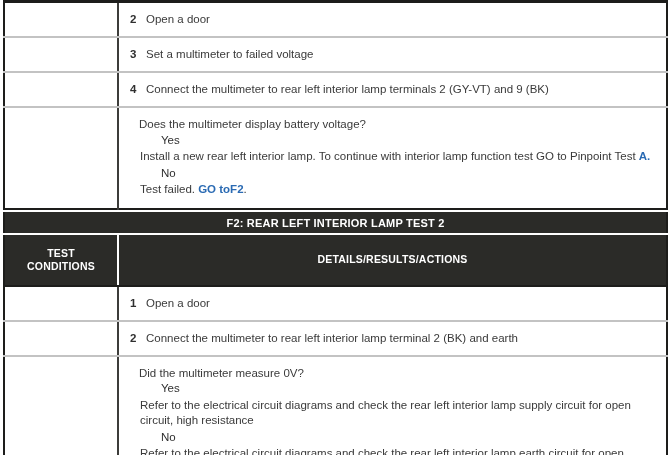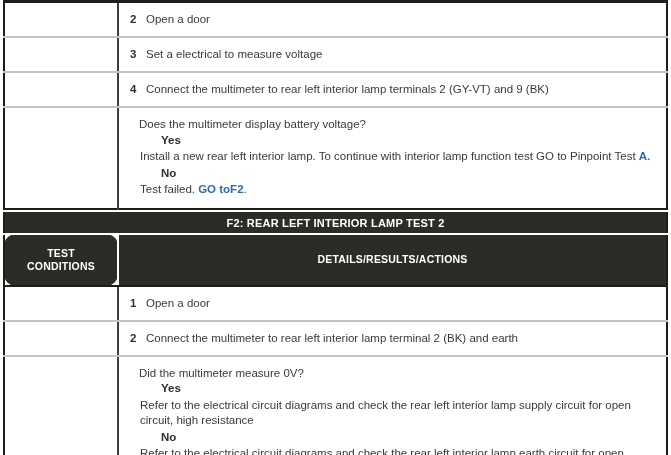--- a/index.html
+++ b/index.html
@@ -92,21 +92,21 @@
   
   .qa-block {
     font-size: 11.5px;
     line-height: 15.5px;
     color: #3a3a3a;
   }
   .qa-q { margin: 0; }
   .qa-label {
     margin: 0;
     padding-left: 22px;
-    font-weight: bold;
+    font-weight: normal;
     color: #2f2f2f;
   }
   .qa-ans { margin: 1px; }
   .lnk {
     color: #2a6ab3;
     font-weight: bold;
   }
   .lnk-plain { color: #3a3a3a; }
 
   
@@ -127,21 +127,20 @@
     font-weight: bold;
     text-align: center;
     letter-spacing: 0.2px;
     vertical-align: middle;
     padding: 12px 2px 12px 2px;
     line-height: 13px;
     border-bottom: 2px solid #1d1d1b;
   }
   .band-cols td.cond-head {
     border-right: 2px solid #ffffff;
-    border-radius: 12px;
   }
 </style>
 </head>
 <body>
 
 <div class="page">
 
   <table class="ppt-table table-top">
     <colgroup>
         <col class="c-cond">
@@ -155,21 +154,21 @@
             <span class="step-num">2</span>
             <span class="step-text">Open a door</span>
           </div>
         </td>
       </tr>
       <tr>
         <td class="cond-cell"></td>
         <td class="det-cell">
           <div class="step">
             <span class="step-num">3</span>
-            <span class="step-text">Set a electrical to measure voltage</span>
+            <span class="step-text">Set a multimeter to failed voltage</span>
           </div>
         </td>
       </tr>
       <tr>
         <td class="cond-cell"></td>
         <td class="det-cell">
           <div class="step">
             <span class="step-num">4</span>
             <span class="step-text">Connect the multimeter to rear left interior lamp terminals 2 (GY-VT) and 9 (BK)</span>
           </div>

